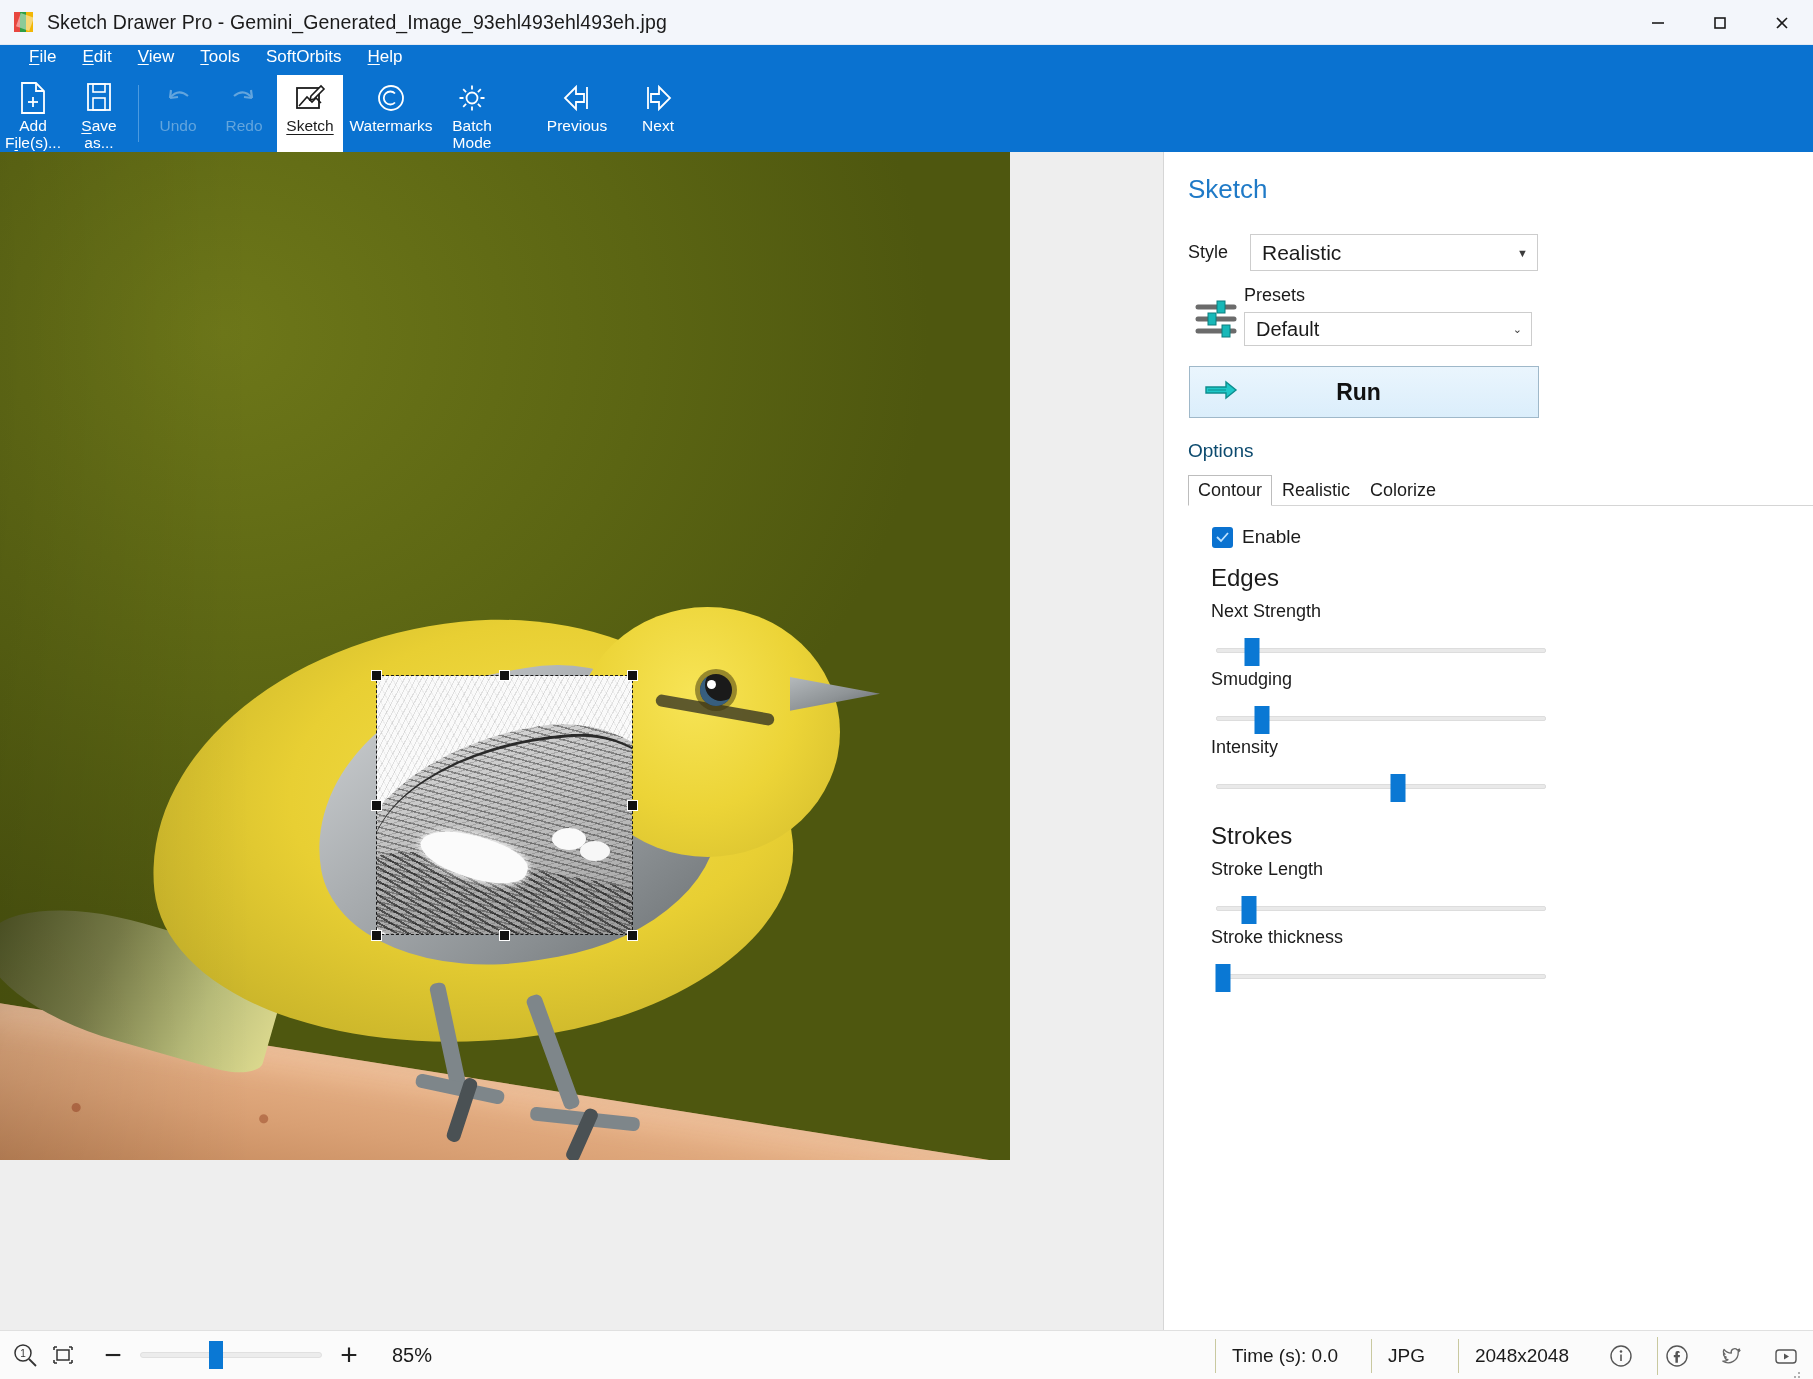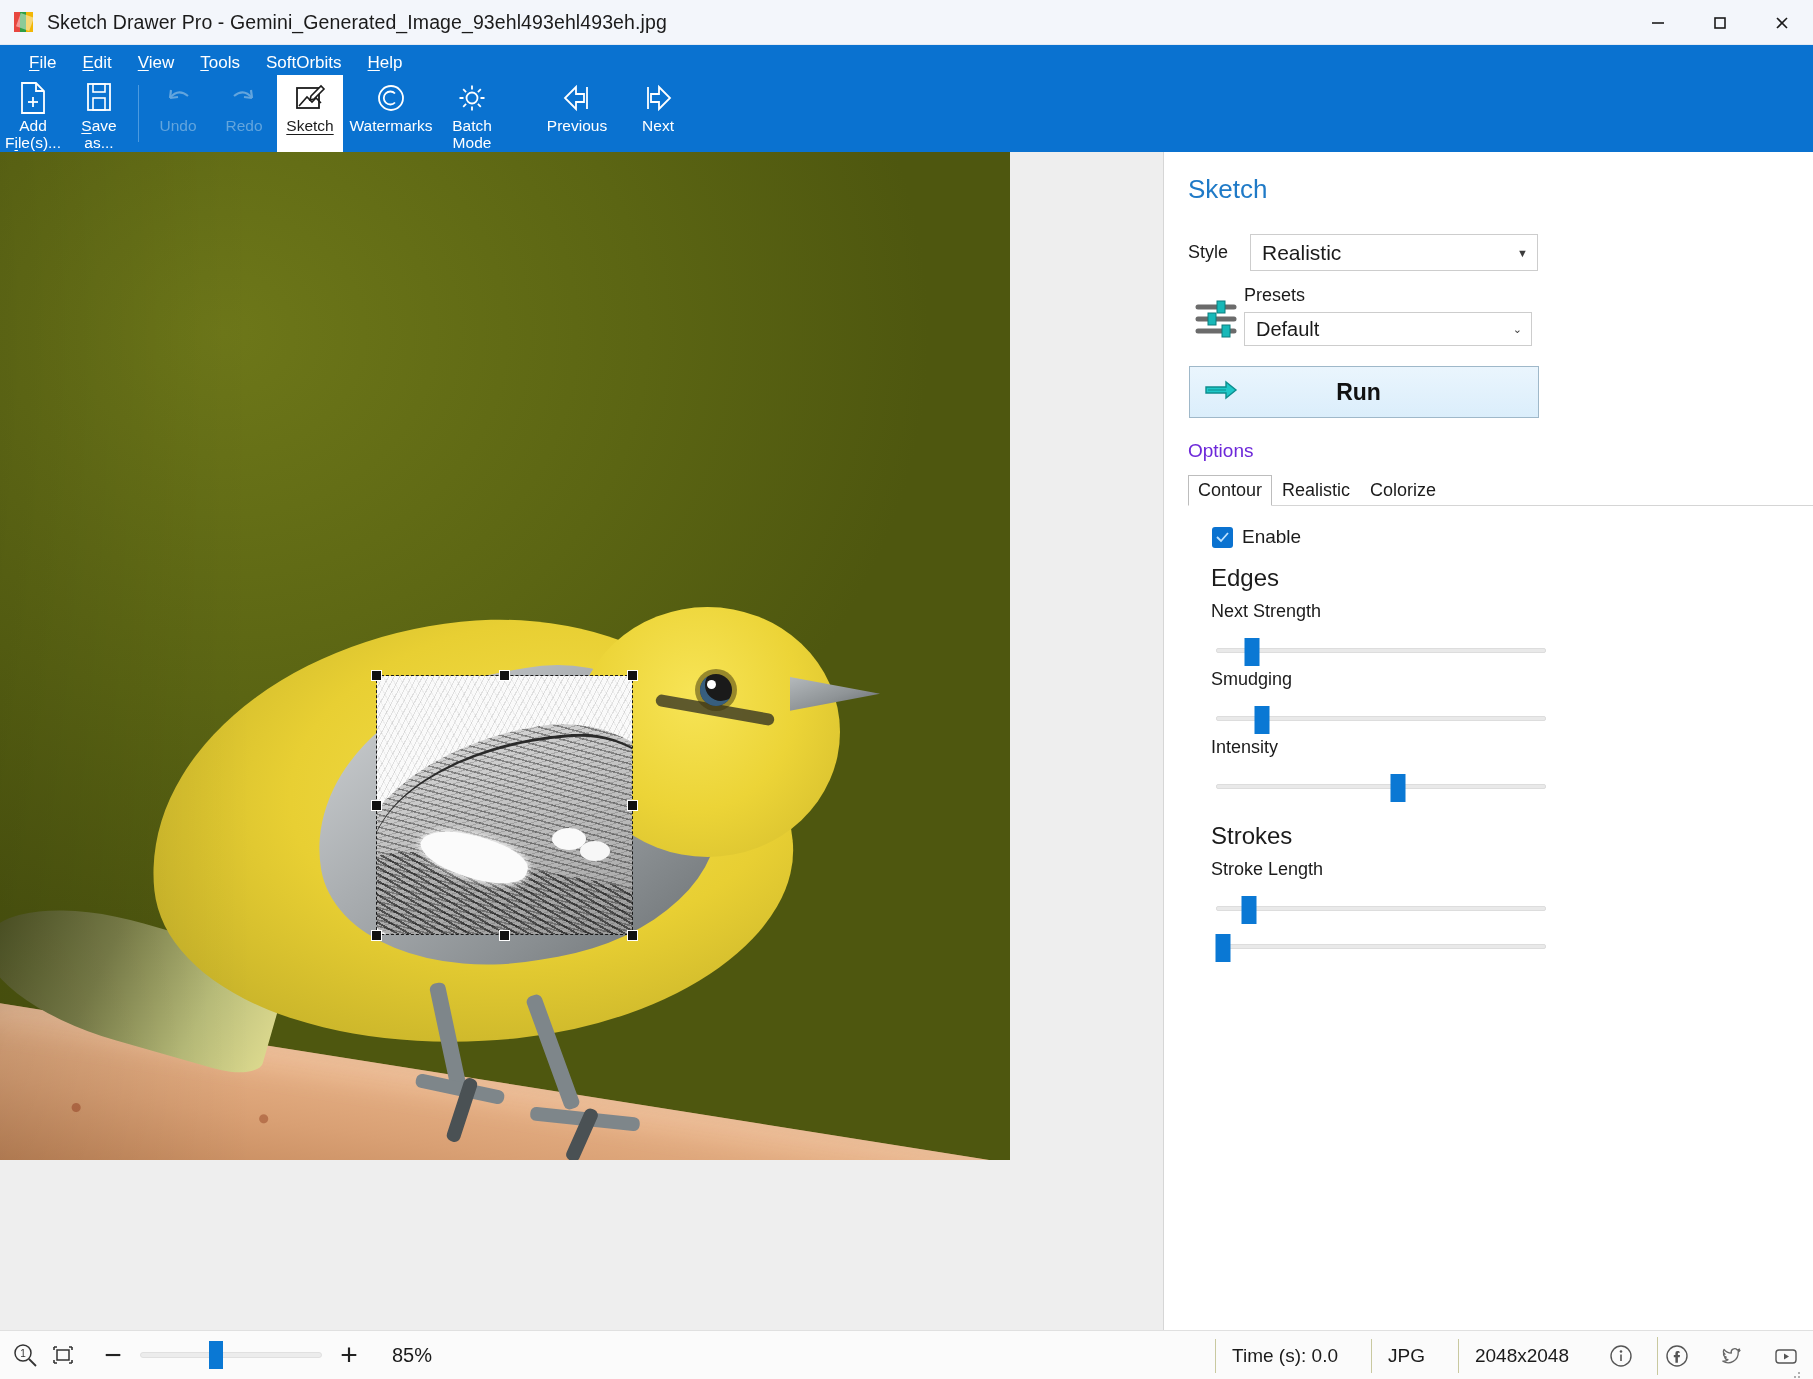--- a/index.html
+++ b/index.html
@@ -40,21 +40,21 @@
   .wc {
     width: 62px; height: 45px; display: flex; align-items: center; justify-content: center;
     cursor: default;
   }
   .wc svg { display:block; }
 
   
   .menubar {
     height: 30px; flex: 0 0 30px;
     background: #0a72d0;
-    display: flex; align-items: flex-end; padding-left: 16px; gap: 0px;
+    display: flex; align-items: flex-start; padding-left: 16px; gap: 0px;
   }
   .menu-item {
     color: #ffffff; font-size: 17px; padding: 2px 13px;
     cursor: default; white-space: nowrap;
   }
   .menu-item u { text-decoration: underline; text-underline-offset: 2px; }
 
   
   .toolbar {
     height: 77px; flex: 0 0 77px;
@@ -262,21 +262,21 @@
     background: linear-gradient(180deg, #eaf5fd 0%, #dbeefb 100%);
     border: 1px solid #9fb8c9;
     display: flex; align-items: center; position: relative; cursor: default;
   }
   .run-arrow { margin-left: 14px; }
   .run-label {
     position: absolute; left: 0; right: 11px; text-align: center;
     font-size: 23px; font-weight: bold; color: #111;
   }
 
-  .options-title { font-size: 19px; color: #6d28d9; margin: 22px 0 0 24px; }
+  .options-title { font-size: 19px; color: #0c4a6e; margin: 22px 0 0 24px; }
 
   .tabs { display: flex; align-items: flex-end; margin: 13px 0 0 24px; position: relative; }
   .tabs::after {
     content:""; position:absolute; left:0; right:-300px; bottom:0; height:1px; background:#d5d5d5;
   }
   .tab {
     font-size: 18px; color: #1b1b1b; padding: 4px 9px 4px 9px; cursor: default;
     border: 1px solid transparent; position: relative; z-index: 2;
   }
   .tab.active {
@@ -596,20 +596,21 @@
       </div>
 
       <div class="group-h" style="margin-top:26px;">Strokes</div>
 
       <div class="slider-lab">Stroke Length</div>
       <div class="slider">
         <div class="track"></div>
         <div class="thumb" style="left:10%"></div>
       </div>
 
+      <div class="slider-lab">Stroke thickness</div>
       <div class="slider">
         <div class="track"></div>
         <div class="thumb" style="left:2%"></div>
       </div>
 
     </div>
   </div>
 
   <div class="statusbar">
     <div class="sb-ico" style="margin-left:8px;">

